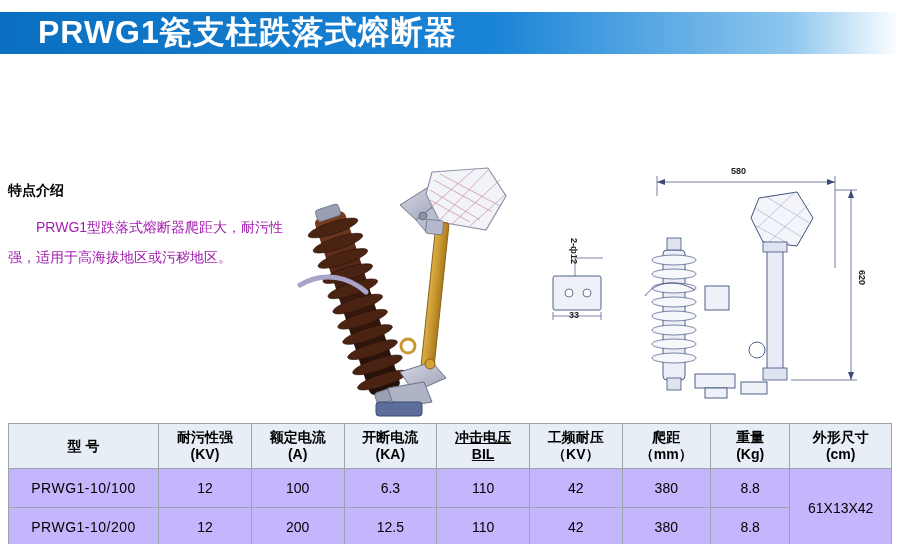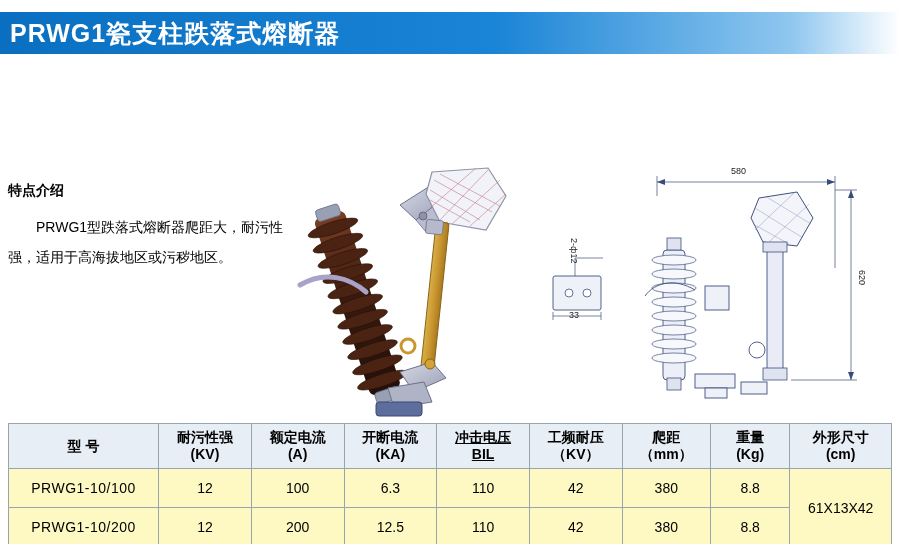--- a/index.html
+++ b/index.html
@@ -26,43 +26,43 @@
     left: 0;
     top: 12px;
     width: 900px;
     height: 42px;
     background: linear-gradient(to right, #0a6fc0 0%, #1a84d6 55%, #8fc7ef 88%, #ffffff 100%);
     display: flex;
     align-items: center;
   }
   .header-title {
     color: #ffffff;
-    font-size: 25px;
+    font-size: 32px;
     font-weight: bold;
     letter-spacing: 1px;
-    padding-left: 10px;
+    padding-left: 38px;
     white-space: nowrap;
   }
   
   .feature-title {
     position: absolute;
     left: 8px;
     top: 182px;
     font-size: 14px;
     font-weight: bold;
     color: #000000;
   }
   .feature-body {
     position: absolute;
     left: 8px;
     top: 212px;
     width: 300px;
     font-size: 14px;
     line-height: 30px;
-    color: #000000;
+    color: #a21caf;
   }
   .feature-body .indent {
     display: block;
     text-indent: 28px;
   }
   
   .product-photo {
     position: absolute;
     left: 280px;
     top: 150px;
@@ -75,20 +75,21 @@
     left: 545px;
     top: 150px;
     width: 345px;
     height: 270px;
   }
   .dim-label {
     position: absolute;
     font-size: 9px;
     color: #222;
     font-family: "Liberation Sans", sans-serif;
+    font-weight: bold;
   }
   .dim-v {
     writing-mode: vertical-rl;
   }
   
   .spec-table {
     position: absolute;
     left: 8px;
     top: 423px;
     width: 884px;
@@ -102,21 +103,21 @@
     padding: 0;
   }
   .spec-table thead th {
     background: #e8eef6;
     height: 44px;
     font-weight: bold;
     line-height: 17px;
   }
   .spec-table tbody td {
     height: 38px;
-    background: #fef9c3;
+    background: #c4b5fd;
   }
   .spec-table .model-cell {
     letter-spacing: 0.5px;
   }
   .hdr-sub {
     display: block;
     font-weight: bold;
   }
 </style>
 </head>

